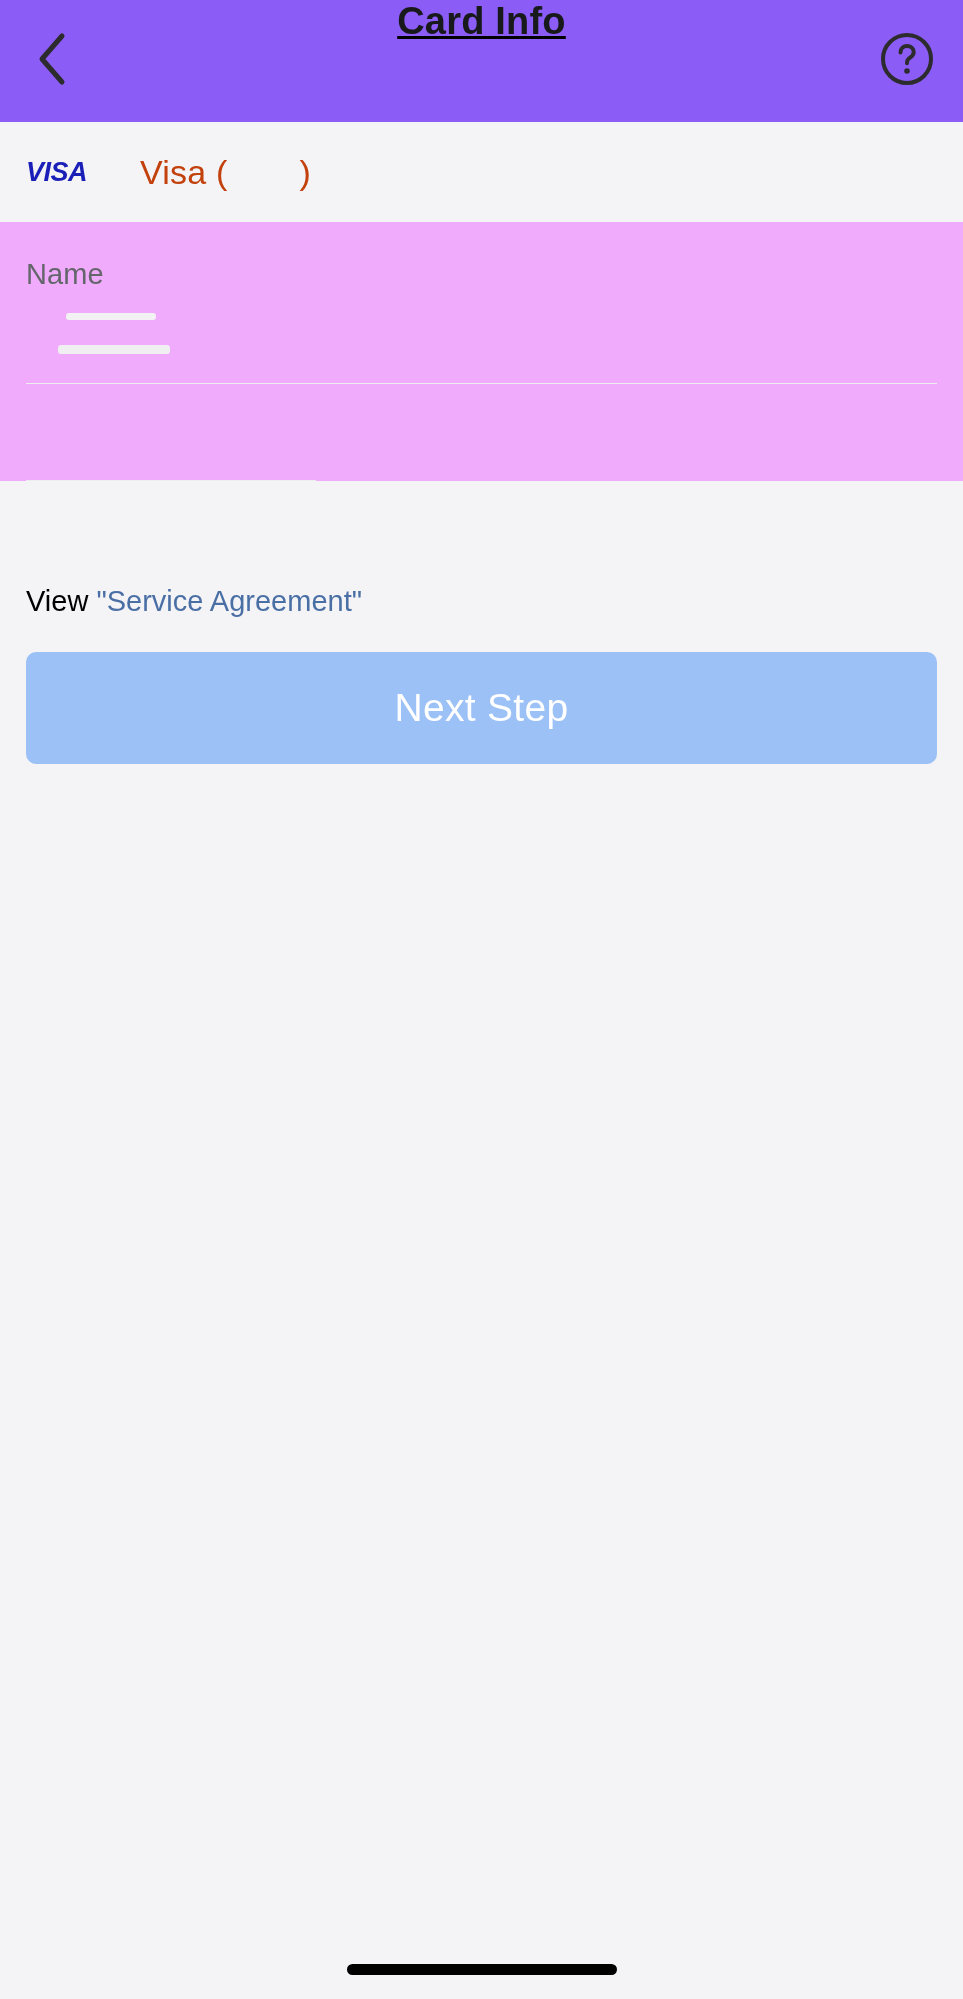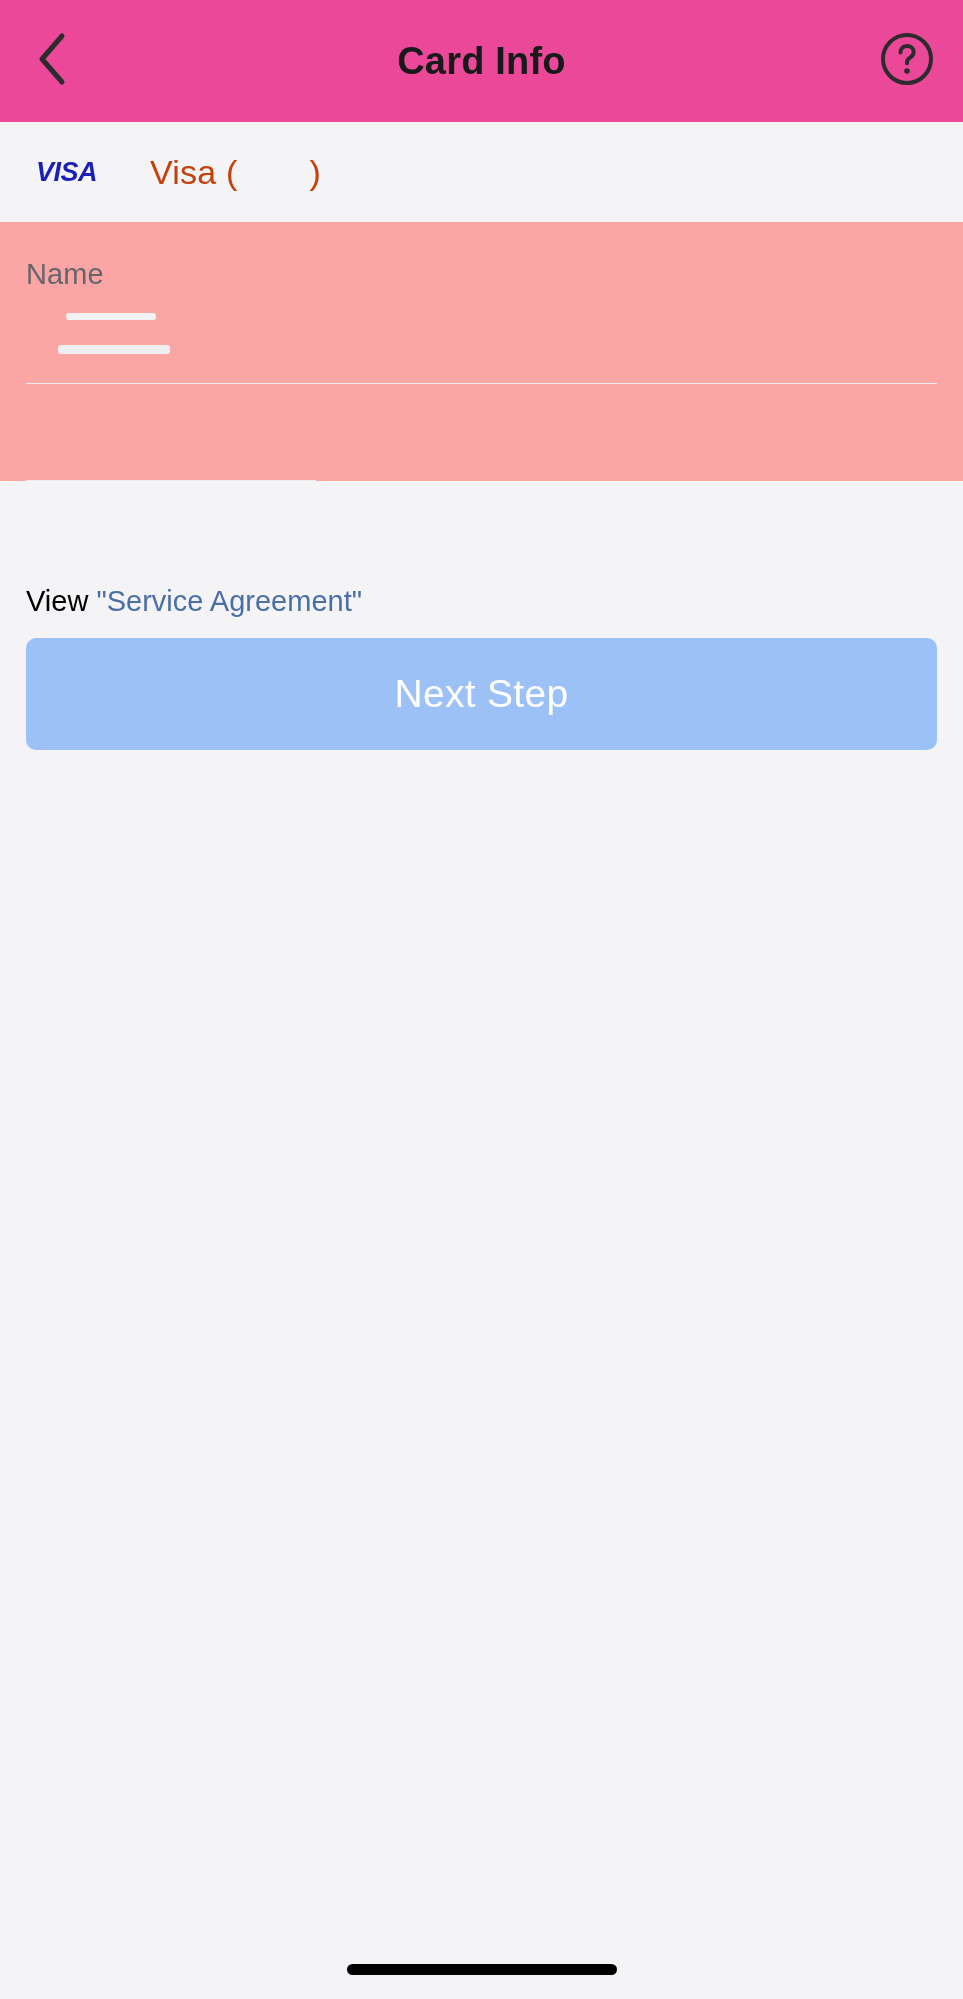--- a/index.html
+++ b/index.html
@@ -6,58 +6,59 @@
   html, body {
     width:963px; height:1999px;
     background:#F4F4F7;
     font-family:"Liberation Sans", sans-serif;
     -webkit-font-smoothing:antialiased;
   }
   .screen { position:relative; width:963px; height:1999px; background:#F4F4F7; overflow:hidden; }
 
   
   .navbar {
-    height:122px; background:#ec4899;
-    display:flex; align-items:center; justify-content:center;
+    height:122px; background:#8b5cf6;
+    display:flex; align-items:flex-start; justify-content:center;
     position:relative;
+    text-decoration:underline;
   }
   .nav-back {
     position:absolute; left:18px; top:50%; transform:translateY(-50%);
     width:68px; height:68px; display:flex; align-items:center; justify-content:center;
     cursor:pointer;
   }
   .nav-help {
     position:absolute; right:24px; top:50%; transform:translateY(-50%);
     width:64px; height:64px; display:flex; align-items:center; justify-content:center;
     cursor:pointer;
   }
   .nav-title {
     font-size:38px; font-weight:bold; color:#18191B; letter-spacing:0.2px;
   }
 
   
   .card-strip {
     background:#F4F4F7; height:100px;
-    display:flex; align-items:center; padding:0 36px;
+    display:flex; align-items:center; padding:0 26px;
   }
   .visa-logo {
     width:76px; height:30px;
     display:flex; align-items:center; justify-content:flex-start;
     margin-right:38px;
   }
   .visa-logo .visa-text {
     font-family:"Liberation Sans", sans-serif;
     font-size:27px; font-weight:bold; font-style:italic;
     color:#1A1FB8; letter-spacing:-0.5px;
   }
   .card-label { font-size:34px; color:#c2410c; letter-spacing:0.2px; }
   .card-redacted { display:inline-block; min-width:72px; }
 
   
-  .section-white { background:#fca5a5; }
+  .section-white { background:#f0abfc; }
 
   .field-row { padding:0 26px; }
   .field-label {
     font-size:29px; color:#64666B; padding-top:36px; letter-spacing:0.1px;
   }
   .field-input-wrap {
     position:relative; height:96px; display:flex; align-items:center;
   }
   .field-value {
     font-size:33px; color:#2C2C2E; border:none; outline:none;
@@ -98,21 +99,21 @@
     display:flex; align-items:center; justify-content:space-between; cursor:pointer;
   }
   .nav-row-label { font-size:31px; color:#3C3D40; }
 
   
   .footer { background:#F4F4F7; padding:0 26px; }
   .agreement { padding-top:40px; font-size:29px; }
   .agreement-prefix { color:#000000; }
   .agreement-link { color:#4A6FA5; cursor:pointer; }
   .next-btn {
-    margin-top:20px; height:112px; width:100%;
+    margin-top:34px; height:112px; width:100%;
     background:#9CC1F7; color:#FFFFFF; border:none; border-radius:10px;
     font-size:39px; font-family:"Liberation Sans", sans-serif;
     cursor:pointer; letter-spacing:0.3px;
   }
 
   .home-indicator {
     position:absolute; bottom:24px; left:50%; transform:translateX(-50%);
     width:270px; height:11px; background:#000000; border-radius:6px;
   }
 </style>

